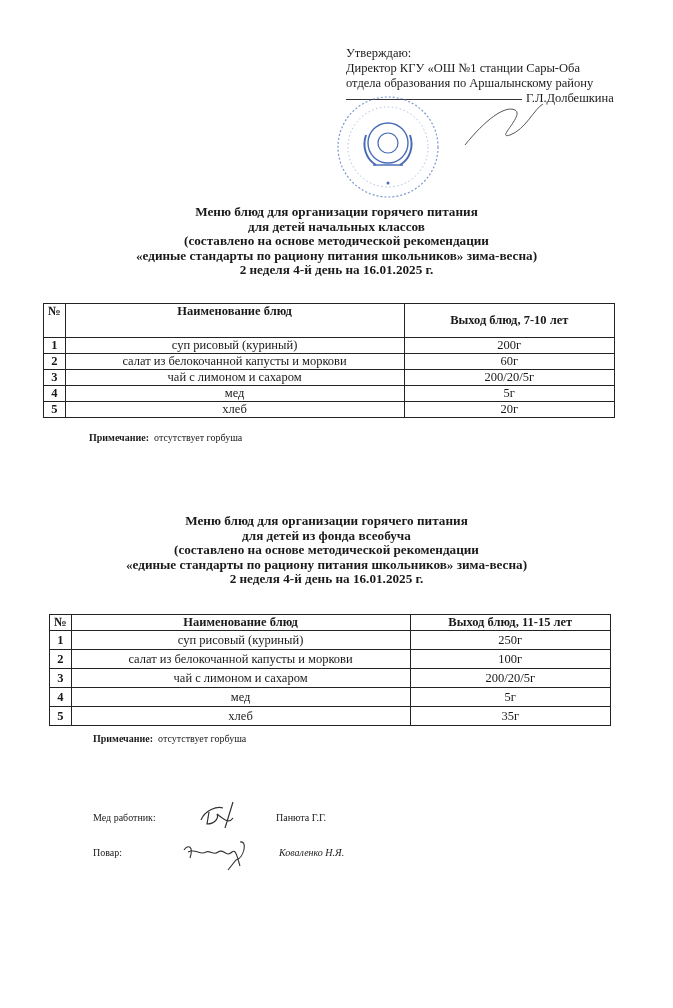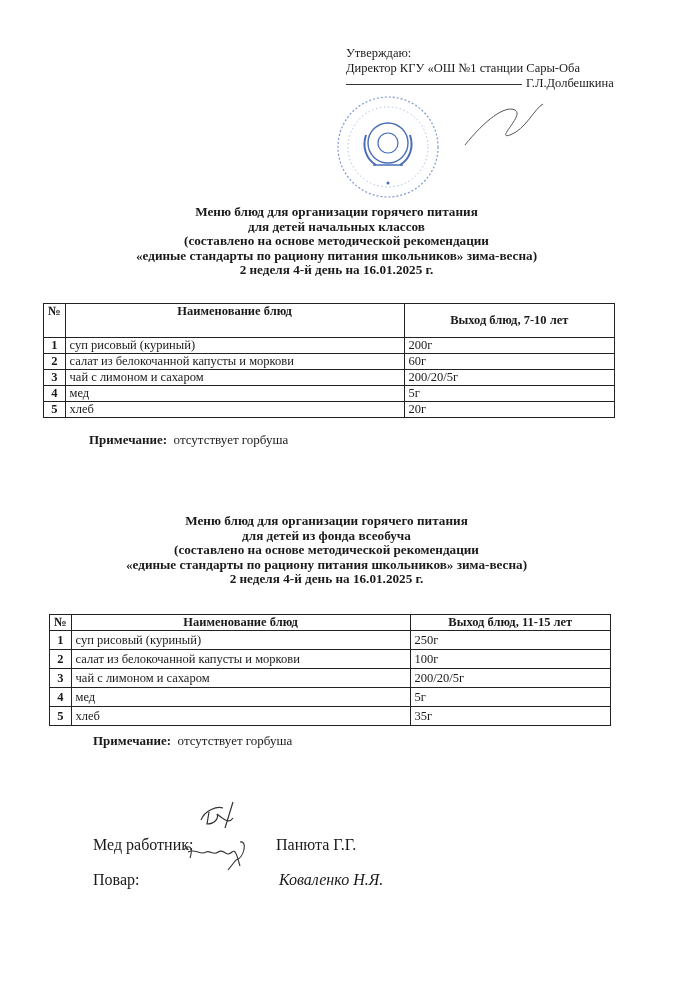--- a/index.html
+++ b/index.html
@@ -12,35 +12,36 @@
     .approve { left: 346px; top: 46px; font-size: 12.5px; line-height: 15px; white-space: nowrap; }
     .approve .head { font-weight: normal; }
     .approve .sigline { display: inline-block; width: 176px; border-bottom: 1px solid #333; margin-right: 4px; vertical-align: 2px; }
     .stamp { left: 318px; top: 95px; width: 140px; height: 105px; }
     .title { left: 0; width: 673px; text-align: center; font-weight: bold; font-size: 13.2px; line-height: 14.6px; }
     .title div { white-space: nowrap; }
     table.menu {
       position: absolute; border-collapse: collapse; font-size: 12.5px;
     }
     table.menu td, table.menu th {
-      border: 1px solid #222; padding: 0 4px; line-height: 15px; height: 15px; text-align: left; vertical-align: middle;
+      border: 1px solid #222; padding: 0 4px; line-height: 15px; height: 15px; text-align: center; vertical-align: middle;
     }
     table.menu th { font-weight: bold; text-align: center; }
     table.menu td.num { font-weight: bold; text-align: center; width: 12px; padding: 0 3px; }
-    .note { font-size: 13px; white-space: nowrap; }
+    .note { font-size: 10px; white-space: nowrap; }
     .note b { font-weight: bold; }
-    .sig-row { font-size: 16px; white-space: nowrap; margin-top: 24px; }
+    .sig-row { font-size: 10px; white-space: nowrap; }
     .scribble { position: absolute; }
   </style>
 </head>
 <body>
 
 <div class="abs approve">
   <div class="head">Утверждаю:</div>
   <div>Директор  КГУ «ОШ  №1 станции Сары-Оба</div>
+  <div>отдела  образования по  Аршалынскому  району</div>
   <div><span class="sigline"></span><span>Г.Л.Долбешкина</span></div>
 </div>
 
 <svg class="scribble" style="left:455px; top:100px;" width="90" height="50">
   <path d="M10 45 C 30 20, 50 5, 60 10 C 70 15, 40 40, 55 35 C 70 30, 80 8, 88 4" fill="none" stroke="#555" stroke-width="1"></path>
 </svg>
 
 <svg class="abs stamp" viewBox="0 0 140 105">
   <circle cx="70" cy="52" r="50" fill="none" stroke="#5b7cc4" stroke-width="1.2" stroke-dasharray="2 2" opacity="0.8"></circle>
   <circle cx="70" cy="52" r="40" fill="none" stroke="#6d8bcc" stroke-width="0.8" stroke-dasharray="1.5 2.5" opacity="0.7"></circle>

